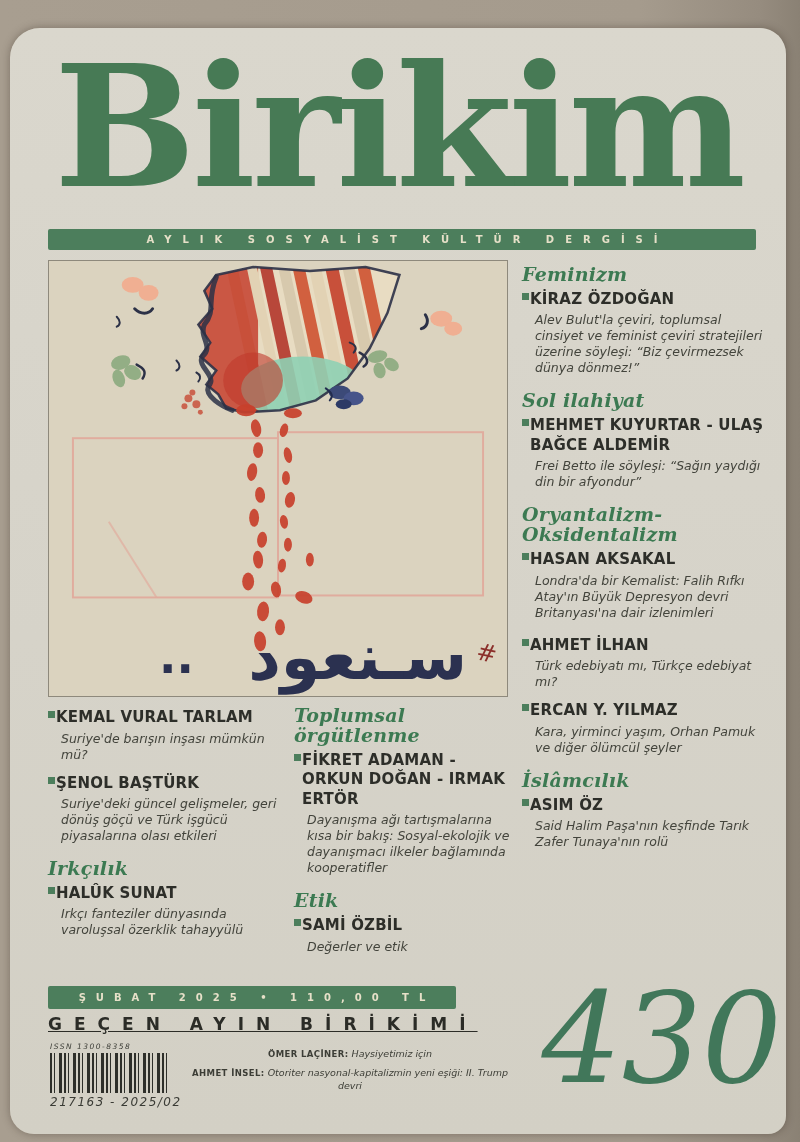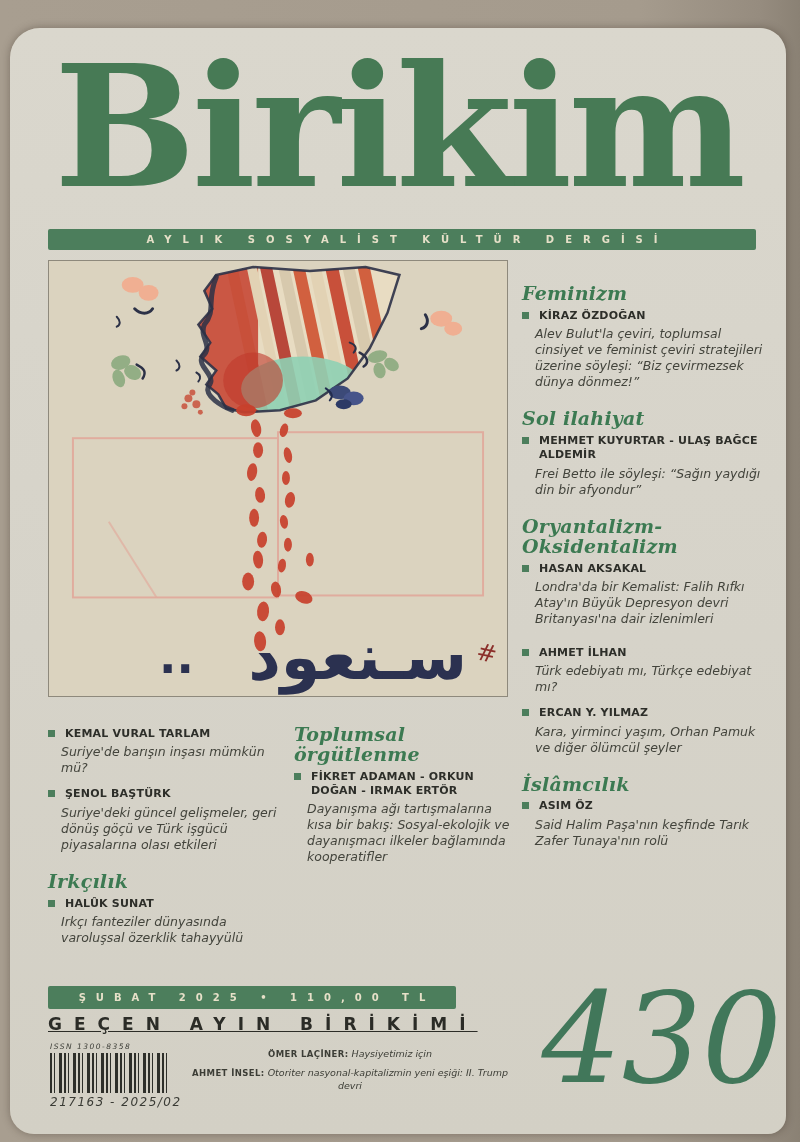--- a/index.html
+++ b/index.html
@@ -31,29 +31,29 @@
   .artwork{
     position:absolute;left:38px;top:232px;width:460px;height:437px;
     background:#dbd3bf;border:1px solid #8e897c;box-sizing:border-box;
   }
   .artwork svg{display:block;width:100%;height:100%;}
   
   .toc-col{position:absolute;}
   #col-right{left:512px;top:237px;width:246px;}
   #col-left{left:38px;top:680px;width:240px;}
   #col-middle{left:284px;top:678px;width:218px;}
-  .toc-section{margin-bottom:15px;margin-top:19px;}
+  .toc-section{margin-bottom:15px;}
   .toc-heading{
     font-family:"DejaVu Serif", serif;font-style:italic;font-weight:bold;
     font-size:19px;line-height:1.05;color:#3c7a52;margin-bottom:5px;letter-spacing:.2px;
   }
   .toc-entry{margin:0 0 11px 0;}
   .toc-authors{
-    display:flex;gap:10px;align-items:flex-start;
-    font-weight:bold;font-size:11px;line-height:1.3;color:#2d2e29;letter-spacing:.2px;
+    display:flex;gap:1px;align-items:flex-start;
+    font-weight:bold;font-size:15px;line-height:1.3;color:#2d2e29;letter-spacing:.2px;
   }
   .bullet{flex:none;width:7px;height:7px;background:#4c7e5c;margin-top:3px;}
   .toc-desc{
     font-style:italic;font-size:12.5px;line-height:1.28;color:#43443c;
     margin:3px 0 0 13px;
   }
   
   .price-band{
     position:absolute;left:38px;top:958px;width:408px;height:23px;
     background:#4c7e5c;border-radius:2px;
@@ -246,20 +246,32 @@
   <div class="toc-entry">
     <div class="toc-authors">
       <span class="bullet"></span>
       <span>FİKRET ADAMAN - ORKUN DOĞAN - IRMAK ERTÖR</span>
     </div>
     <div class="toc-desc">Dayanışma ağı tartışmalarına kısa bir bakış: Sosyal-ekolojik ve dayanışmacı ilkeler bağlamında kooperatifler</div>
   </div>
 </div>
   </div>
 
+  <div class="toc-section">
+    <div class="toc-heading">Etik</div>
+    <div>
+  <div class="toc-entry">
+    <div class="toc-authors">
+      <span class="bullet"></span>
+      <span>SAMİ ÖZBİL</span>
+    </div>
+    <div class="toc-desc">Değerler ve etik</div>
+  </div>
+</div>
+  </div>
 </div>
   <div class="toc-col" id="col-right">
   <div class="toc-section">
     <div class="toc-heading">Feminizm</div>
     <div>
   <div class="toc-entry">
     <div class="toc-authors">
       <span class="bullet"></span>
       <span>KİRAZ ÖZDOĞAN</span>
     </div>

